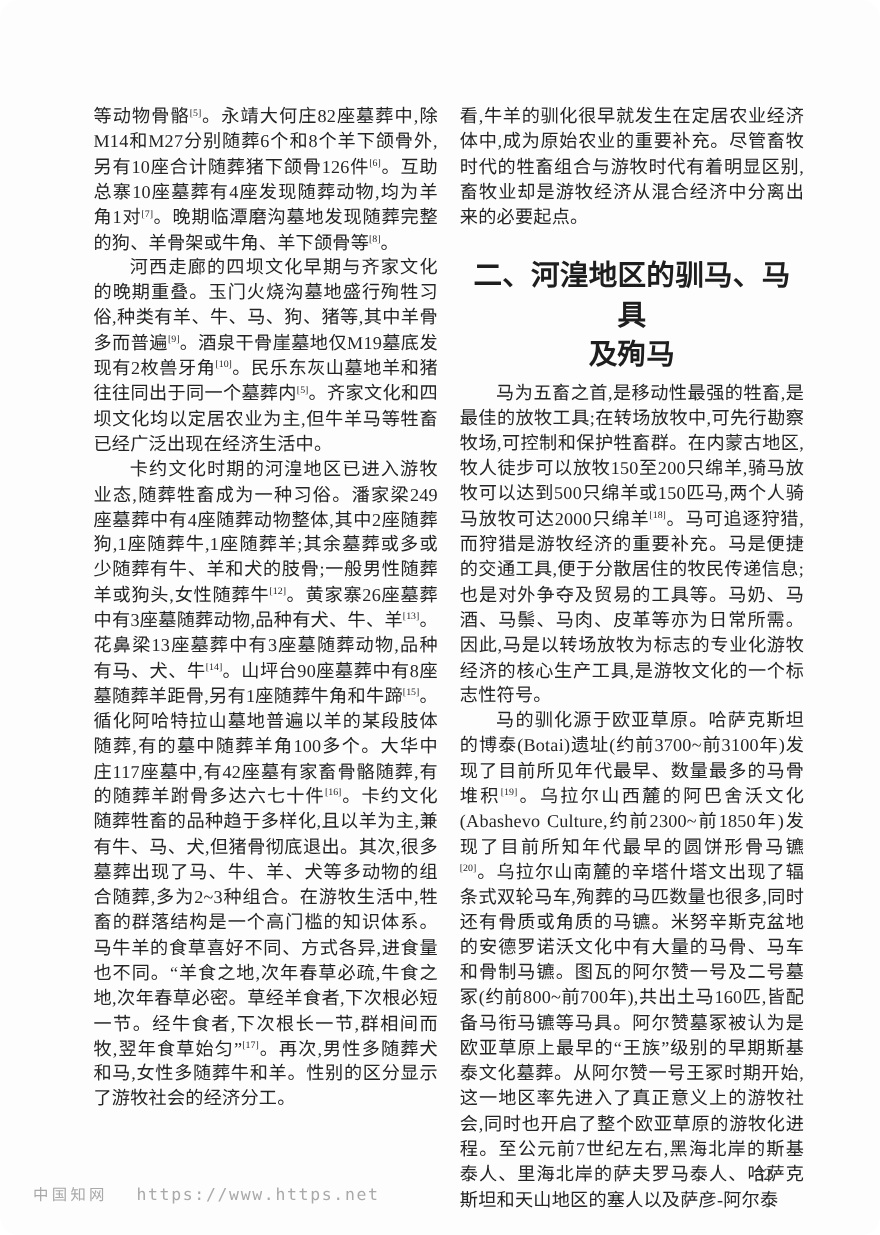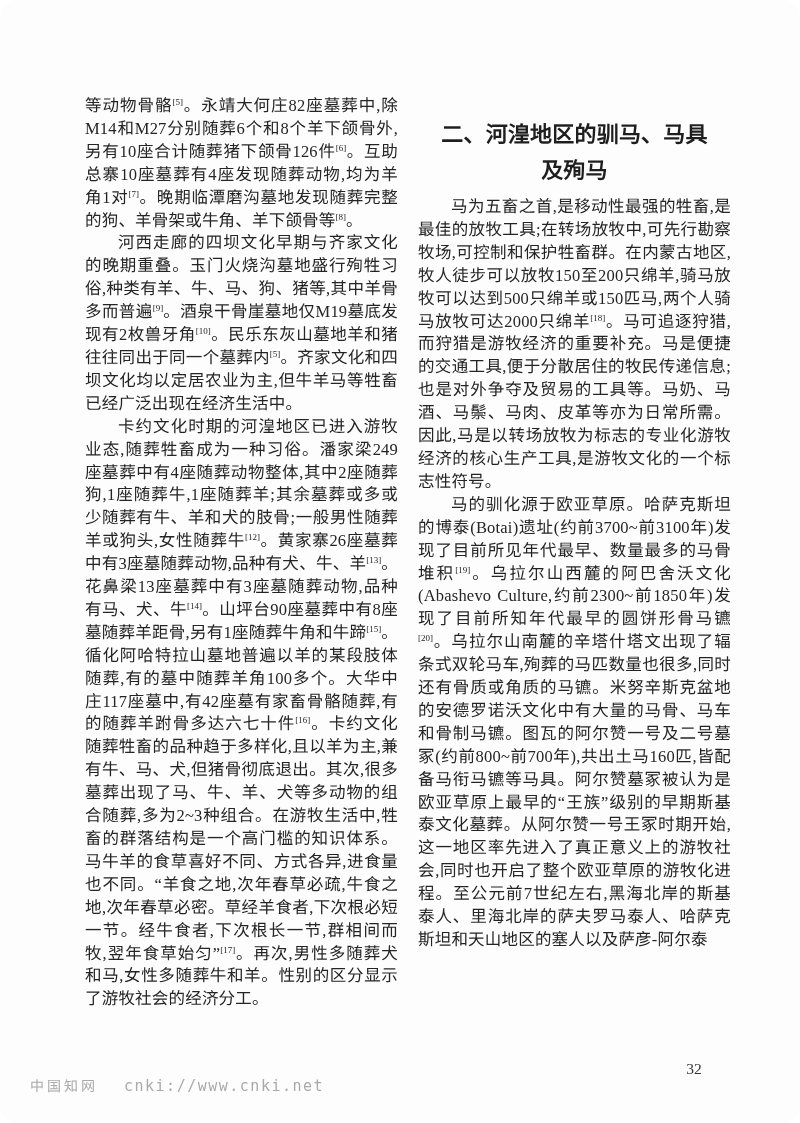--- a/index.html
+++ b/index.html
@@ -27,21 +27,21 @@
   p.para { margin: 0; padding: 0; }
   p.para.indent { text-indent: 2em; }
   sup.ref {
     font-size: 9px;
     line-height: 0;
     vertical-align: 6px;
     letter-spacing: 0;
   }
   h2.sec-heading {
     font-family: "Liberation Sans", "DejaVu Sans", sans-serif;
-    font-size: 22px;
+    font-size: 26px;
     font-weight: bold;
     text-align: center;
     text-indent: 0;
     line-height: 36px;
     margin: 22px 0 7px 0;
     color: #1e1e1e;
   }
   .footer-watermark {
     position: absolute;
     left: 30px;
@@ -75,25 +75,26 @@
 
 <div class="page">
 
   <div class="col col-left" id="left-column">
       <p class="para">等动物骨骼<sup class="ref">[5]</sup>。永靖大何庄82座墓葬中,除M14和M27分别随葬6个和8个羊下颌骨外,另有10座合计随葬猪下颌骨126件<sup class="ref">[6]</sup>。互助总寨10座墓葬有4座发现随葬动物,均为羊角1对<sup class="ref">[7]</sup>。晚期临潭磨沟墓地发现随葬完整的狗、羊骨架或牛角、羊下颌骨等<sup class="ref">[8]</sup>。</p>
       <p class="para indent">河西走廊的四坝文化早期与齐家文化的晚期重叠。玉门火烧沟墓地盛行殉牲习俗,种类有羊、牛、马、狗、猪等,其中羊骨多而普遍<sup class="ref">[9]</sup>。酒泉干骨崖墓地仅M19墓底发现有2枚兽牙角<sup class="ref">[10]</sup>。民乐东灰山墓地羊和猪往往同出于同一个墓葬内<sup class="ref">[5]</sup>。齐家文化和四坝文化均以定居农业为主,但牛羊马等牲畜已经广泛出现在经济生活中。</p>
       <p class="para indent">卡约文化时期的河湟地区已进入游牧业态,随葬牲畜成为一种习俗。潘家梁249座墓葬中有4座随葬动物整体,其中2座随葬狗,1座随葬牛,1座随葬羊;其余墓葬或多或少随葬有牛、羊和犬的肢骨;一般男性随葬羊或狗头,女性随葬牛<sup class="ref">[12]</sup>。黄家寨26座墓葬中有3座墓随葬动物,品种有犬、牛、羊<sup class="ref">[13]</sup>。花鼻梁13座墓葬中有3座墓随葬动物,品种有马、犬、牛<sup class="ref">[14]</sup>。山坪台90座墓葬中有8座墓随葬羊距骨,另有1座随葬牛角和牛蹄<sup class="ref">[15]</sup>。循化阿哈特拉山墓地普遍以羊的某段肢体随葬,有的墓中随葬羊角100多个。大华中庄117座墓中,有42座墓有家畜骨骼随葬,有的随葬羊跗骨多达六七十件<sup class="ref">[16]</sup>。卡约文化随葬牲畜的品种趋于多样化,且以羊为主,兼有牛、马、犬,但猪骨彻底退出。其次,很多墓葬出现了马、牛、羊、犬等多动物的组合随葬,多为2~3种组合。在游牧生活中,牲畜的群落结构是一个高门槛的知识体系。马牛羊的食草喜好不同、方式各异,进食量也不同。“羊食之地,次年春草必疏,牛食之地,次年春草必密。草经羊食者,下次根必短一节。经牛食者,下次根长一节,群相间而牧,翌年食草始匀”<sup class="ref">[17]</sup>。再次,男性多随葬犬和马,女性多随葬牛和羊。性别的区分显示了游牧社会的经济分工。</p>
     </div>
 
   <div class="col col-right" id="right-column">
+      <p class="para">看,牛羊的驯化很早就发生在定居农业经济体中,成为原始农业的重要补充。尽管畜牧时代的牲畜组合与游牧时代有着明显区别,畜牧业却是游牧经济从混合经济中分离出来的必要起点。</p>
       <h2 class="sec-heading">二、河湟地区的驯马、马具<br>及殉马</h2>
       <p class="para indent">马为五畜之首,是移动性最强的牲畜,是最佳的放牧工具;在转场放牧中,可先行勘察牧场,可控制和保护牲畜群。在内蒙古地区,牧人徒步可以放牧150至200只绵羊,骑马放牧可以达到500只绵羊或150匹马,两个人骑马放牧可达2000只绵羊<sup class="ref">[18]</sup>。马可追逐狩猎,而狩猎是游牧经济的重要补充。马是便捷的交通工具,便于分散居住的牧民传递信息;也是对外争夺及贸易的工具等。马奶、马酒、马鬃、马肉、皮革等亦为日常所需。因此,马是以转场放牧为标志的专业化游牧经济的核心生产工具,是游牧文化的一个标志性符号。</p>
       <p class="para indent">马的驯化源于欧亚草原。哈萨克斯坦的博泰(Botai)遗址(约前3700~前3100年)发现了目前所见年代最早、数量最多的马骨堆积<sup class="ref">[19]</sup>。乌拉尔山西麓的阿巴舍沃文化(Abashevo Culture,约前2300~前1850年)发现了目前所知年代最早的圆饼形骨马镳<sup class="ref">[20]</sup>。乌拉尔山南麓的辛塔什塔文出现了辐条式双轮马车,殉葬的马匹数量也很多,同时还有骨质或角质的马镳。米努辛斯克盆地的安德罗诺沃文化中有大量的马骨、马车和骨制马镳。图瓦的阿尔赞一号及二号墓冢(约前800~前700年),共出土马160匹,皆配备马衔马镳等马具。阿尔赞墓冢被认为是欧亚草原上最早的“王族”级别的早期斯基泰文化墓葬。从阿尔赞一号王冢时期开始,这一地区率先进入了真正意义上的游牧社会,同时也开启了整个欧亚草原的游牧化进程。至公元前7世纪左右,黑海北岸的斯基泰人、里海北岸的萨夫罗马泰人、哈萨克斯坦和天山地区的塞人以及萨彦-阿尔泰</p>
     </div>
 
   <div class="footer-watermark">
     <span class="wm-name">中国知网</span>
-    <span class="wm-url">cnki://www.cnki.net</span>
+    <span class="wm-url">https://www.https.net</span>
   </div>
 
   <div class="page-number">32</div>
 
 </div>
 
 </body></html>

